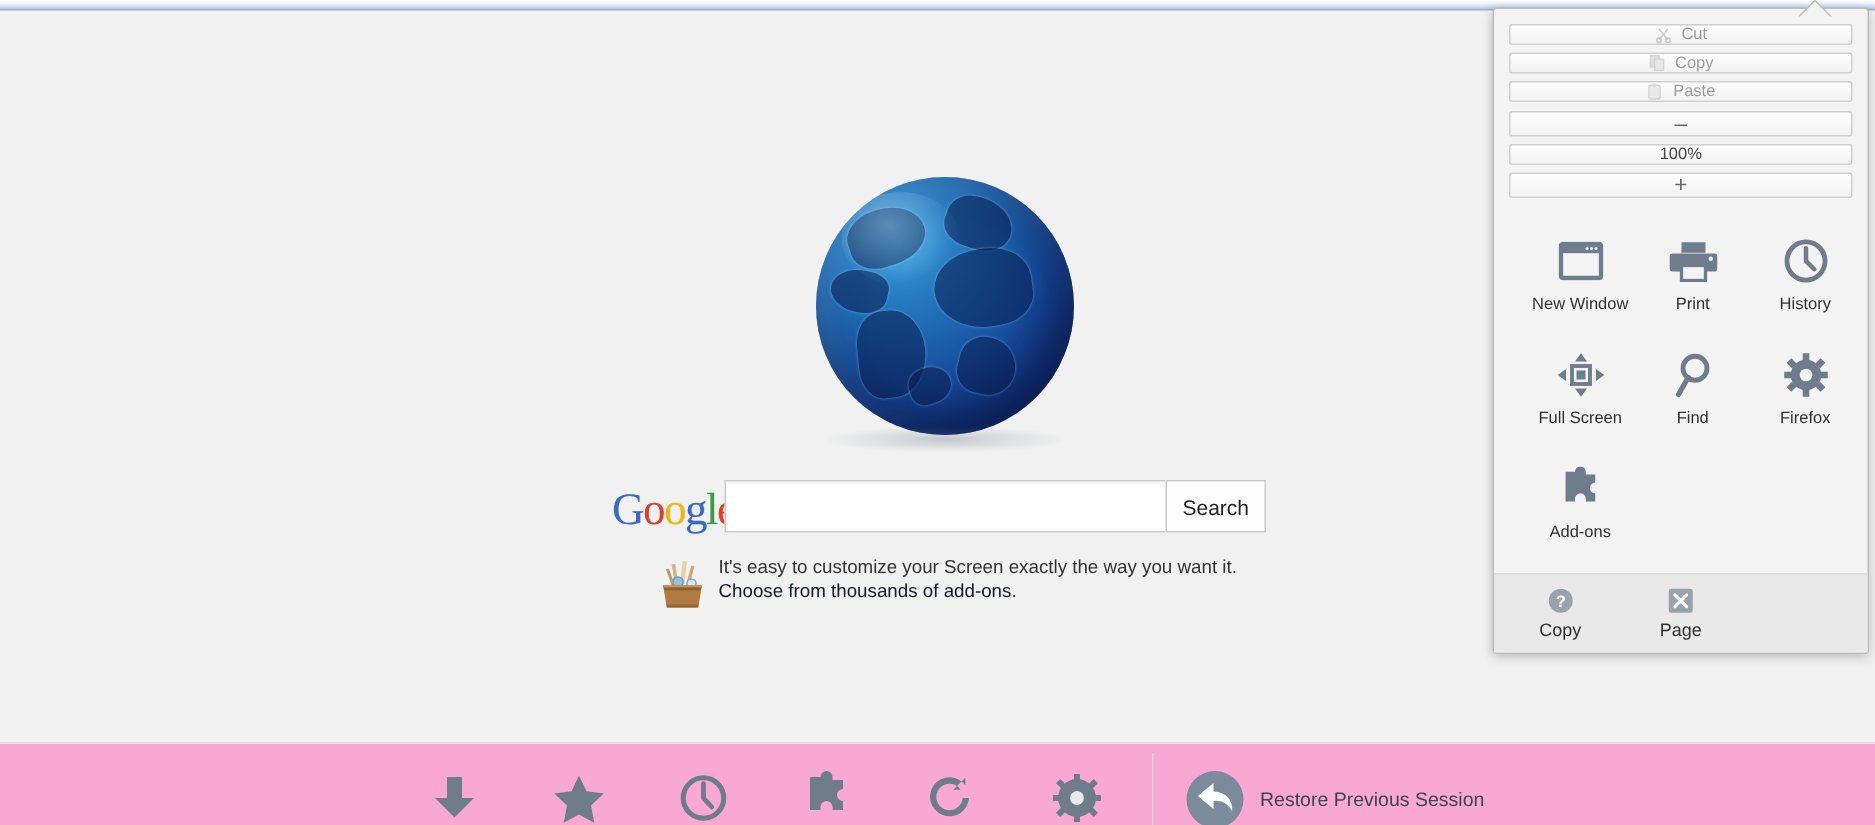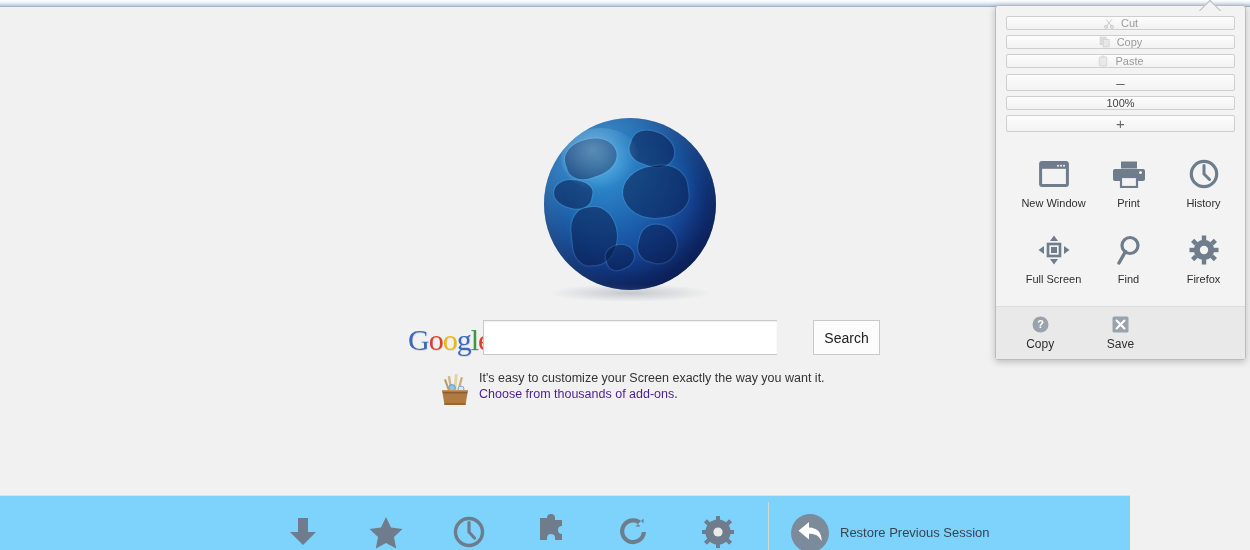--- a/index.html
+++ b/index.html
@@ -62,36 +62,36 @@
   #search-input{
     position:absolute;left:75px;top:0;width:294px;height:35px;box-sizing:border-box;
     border:1px solid #c9c9c9;border-right:none;background:#fff;
     box-shadow:inset 0 1px 2px rgba(0,0,0,.07);
     font-family:"Liberation Sans",sans-serif;font-size:14px;color:#222;padding:0 8px;outline:none;
   }
   #search-button{
     position:absolute;left:369px;top:0;width:67px;height:35px;box-sizing:border-box;
     border:1px solid #c9c9c9;background:#fcfcfc;
     font-family:"Liberation Sans",sans-serif;font-size:14px;color:#222;cursor:pointer;
-    display:flex;align-items:center;justify-content:center;margin-left:36px;
+    display:flex;align-items:center;justify-content:center;
   }
 
   
   #promo{position:absolute;left:437px;top:362px;width:400px;height:40px;}
   #promo-icon{position:absolute;left:0;top:2px;width:36px;height:36px;}
   #promo-text{
     position:absolute;left:42px;top:0;width:358px;
     font-size:12.5px;line-height:16px;color:#333;
   }
-  #promo-link{color:#4c1d95;text-decoration:none;cursor:pointer;}
+  #promo-link{color:#0f172a;text-decoration:none;cursor:pointer;}
 
   
   #bottom-bar{
-    position:absolute;left:0;top:495px;width:1130px;height:55px;
-    background:#7dd3fc;border-top:1px solid #e1e1e1;box-sizing:border-box;
+    position:absolute;left:0;top:495px;width:1250px;height:55px;
+    background:#f9a8d4;border-top:1px solid #e1e1e1;box-sizing:border-box;
   }
   #bottom-divider{position:absolute;left:768px;top:6px;width:1px;height:49px;background:#d6d6d6;}
   .bt-item{position:absolute;top:16px;width:66px;height:40px;text-align:center;cursor:pointer;}
   .bt-item svg{display:block;margin:0 auto;}
   #restore{position:absolute;left:789px;top:18px;height:37px;display:flex;align-items:center;cursor:pointer;}
   #restore-label{margin-left:9px;font-size:13px;color:#3a4450;white-space:nowrap;line-height:16px;}
 
   
   #panel{
     position:absolute;left:995px;top:5px;width:251px;
@@ -375,35 +375,43 @@
             <rect x="22.4" y="20.4" width="4.4" height="5" transform="rotate(-45 24.6 22.9)"></rect>
             <rect x="22.4" y="4.6" width="4.4" height="5" transform="rotate(45 24.6 7.1)"></rect>
             <rect x="3.2" y="20.4" width="4.4" height="5" transform="rotate(45 5.4 22.9)"></rect>
           </g>
           <circle cx="15" cy="15" r="4.2" fill="#f3f3f3"></circle>
         </svg>
       </span>
       <span class="glabel">Firefox</span>
     </div>
 
+    <div class="gitem">
+      <span class="gicon">
+        <svg width="30" height="30" viewBox="0 0 30 30">
+          <path d="M11,3.5 a3.6,3.6 0 0 1 7.2,0 v1.8 h6.3 v5.4 a3.6,3.6 0 0 0 0,7.2 v5.4 h-6.3 v-1.8 a3.6,3.6 0 0 0-7.2,0 v1.8 H4.7 V3.5 Z" fill="#6e7c8c"></path>
+        </svg>
+      </span>
+      <span class="glabel">Add-ons</span>
+    </div>
   </div>
 
   <div id="panel-footer">
     <div class="fitem">
       <span class="ficon">
         <svg width="17" height="17" viewBox="0 0 17 17">
           <circle cx="8.5" cy="8.5" r="8" fill="#9aa3ad"></circle>
           <text x="8.5" y="12.4" font-size="11" font-family="Liberation Sans, sans-serif" fill="#ffffff" text-anchor="middle" font-weight="bold">?</text>
         </svg>
       </span>
       <span class="flabel">Copy</span>
     </div>
     <div class="fitem">
       <span class="ficon">
         <svg width="17" height="17" viewBox="0 0 17 17">
           <rect x="0.5" y="0.5" width="16" height="16" rx="1.5" fill="#9aa3ad"></rect>
           <path d="M4.6,4.6 L12.4,12.4 M12.4,4.6 L4.6,12.4" stroke="#ffffff" stroke-width="2.1" stroke-linecap="round"></path>
         </svg>
       </span>
-      <span class="flabel">Save</span>
+      <span class="flabel">Page</span>
     </div>
   </div>
 </div>
 
 </body></html>

